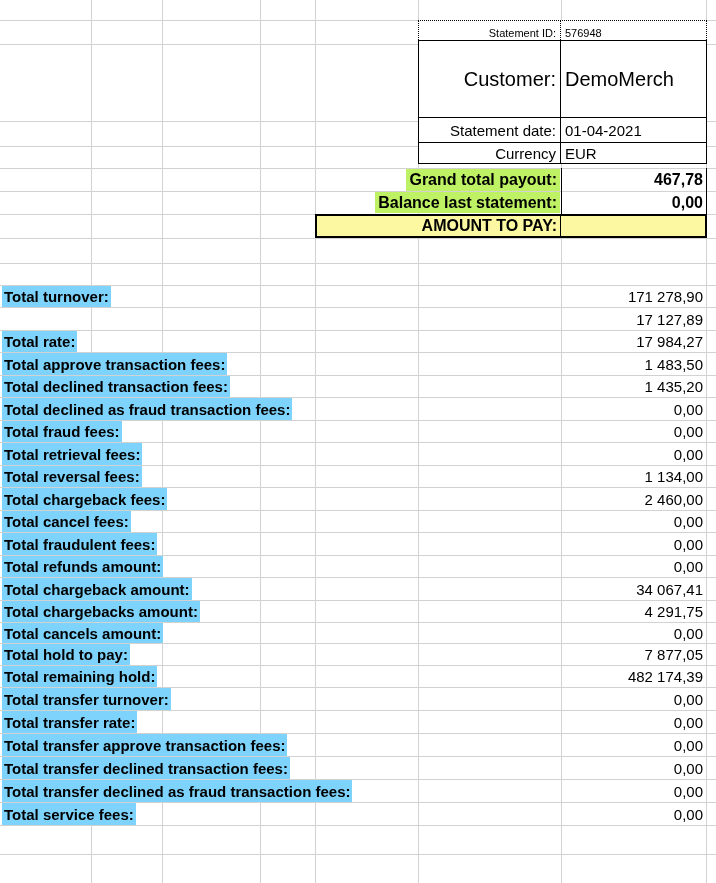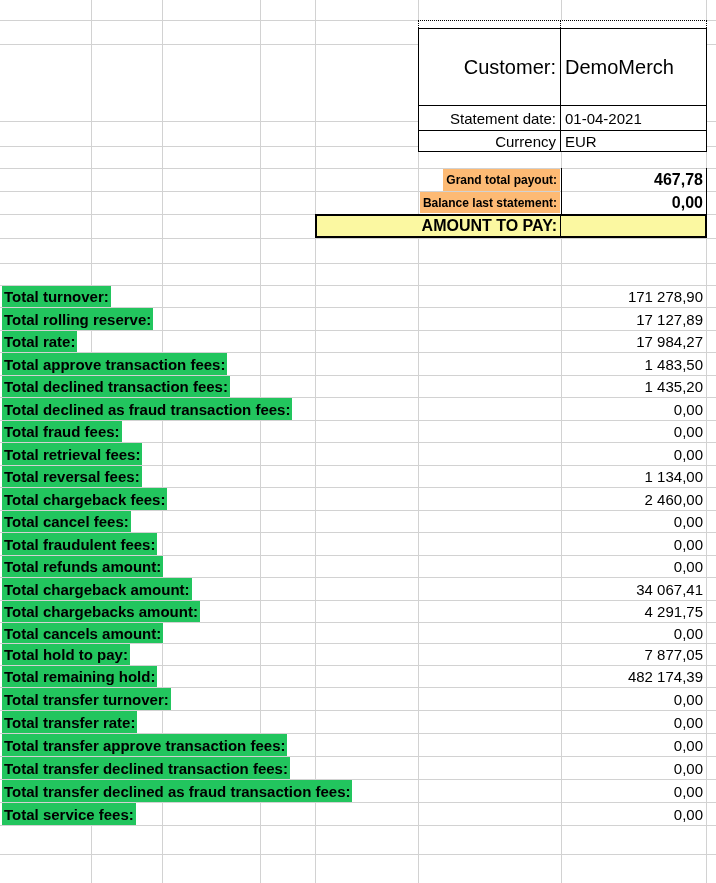--- a/index.html
+++ b/index.html
@@ -21,36 +21,36 @@
   .stmt-id-row{
     position:absolute;left:418px;top:20px;width:289px;height:24px;
     background:#fff;border:1px dotted var(--border,#000);border-bottom:none;
     display:flex;font-size:11px;
   }
   .stmt-id-row .label-cell{width:142px;border-right:1px dotted var(--border,#000)}
   .stmt-id-row .value-cell{flex:1}
 
   
   .info-block{
-    position:absolute;left:418px;top:28px;width:289px;height:124px;
+    position:absolute;left:418px;top:40px;width:289px;height:124px;
     background:#fff;border:1px solid var(--border,#000);
     display:flex;flex-direction:column;font-size:15px;
   }
   .info-row{display:flex;border-bottom:1px solid var(--border,#000)}
   .info-row:last-child{border-bottom:none}
   .info-row .label-cell{width:142px;border-right:1px solid var(--border,#000)}
   .info-row .value-cell{flex:1}
   .customer-row{height:77px;font-size:20px}
   .date-row{height:25px}
   .currency-row{flex:1}
 
   
   .sum-label{
     position:absolute;right:156px;height:22px;display:flex;align-items:center;
-    background:#fdba74;font-weight:700;font-size:12px;padding:0 3px;white-space:nowrap;
+    background:#bef264;font-weight:700;font-size:16px;padding:0 3px;white-space:nowrap;
   }
   .sum-value{
     position:absolute;right:13px;height:22px;display:flex;align-items:center;
     font-weight:700;font-size:16px;white-space:nowrap;
   }
   .gtp{top:169px}
   .bls{top:192px;height:21px}
 
   
   .vborder{position:absolute;top:168px;height:46px;width:1px;background:var(--border,#000)}
@@ -63,21 +63,21 @@
     background:var(--highlight,#fbf8a1);border:2px solid var(--border,#000);
     display:flex;font-size:16px;font-weight:700;
   }
   .amount-row .label-cell{width:244px;border-right:1px solid var(--border,#000);padding-right:3px}
   .amount-row .value-cell{flex:1;justify-content:flex-end;padding-right:5px}
 
   
   .trow{position:absolute;left:0;width:716px}
   .tlabel{
     position:absolute;left:2px;top:0;height:100%;display:flex;align-items:center;
-    background:#22c55e;font-weight:700;font-size:15px;padding:0 2px;white-space:nowrap;
+    background:#7dd3fc;font-weight:700;font-size:15px;padding:0 2px;white-space:nowrap;
   }
   .tvalue{
     position:absolute;right:13px;top:0;height:100%;display:flex;align-items:center;
     font-size:15px;white-space:nowrap;
   }
 </style>
 </head>
 <body>
 
 <div id="sheet" style="--highlight: #FBF8A1; --gridline: #D2D2D2; --border: #000000; --text: #000000; --bg: #FFFFFF;">
@@ -159,21 +159,20 @@
   <div class="amount-row">
     <div class="cell label-cell">AMOUNT TO PAY:</div>
   </div>
 
   <div id="totals">
       <div class="trow" style="top: 286px; height: 21px;">
     <div class="tlabel">Total turnover:</div>
     <div class="tvalue">171 278,90</div>
   </div>
       <div class="trow" style="top: 308px; height: 22px;">
-    <div class="tlabel">Total rolling reserve:</div>
     <div class="tvalue">17 127,89</div>
   </div>
       <div class="trow" style="top: 331px; height: 21px;">
     <div class="tlabel">Total rate:</div>
     <div class="tvalue">17 984,27</div>
   </div>
       <div class="trow" style="top: 353px; height: 22px;">
     <div class="tlabel">Total approve transaction fees:</div>
     <div class="tvalue">1 483,50</div>
   </div>

